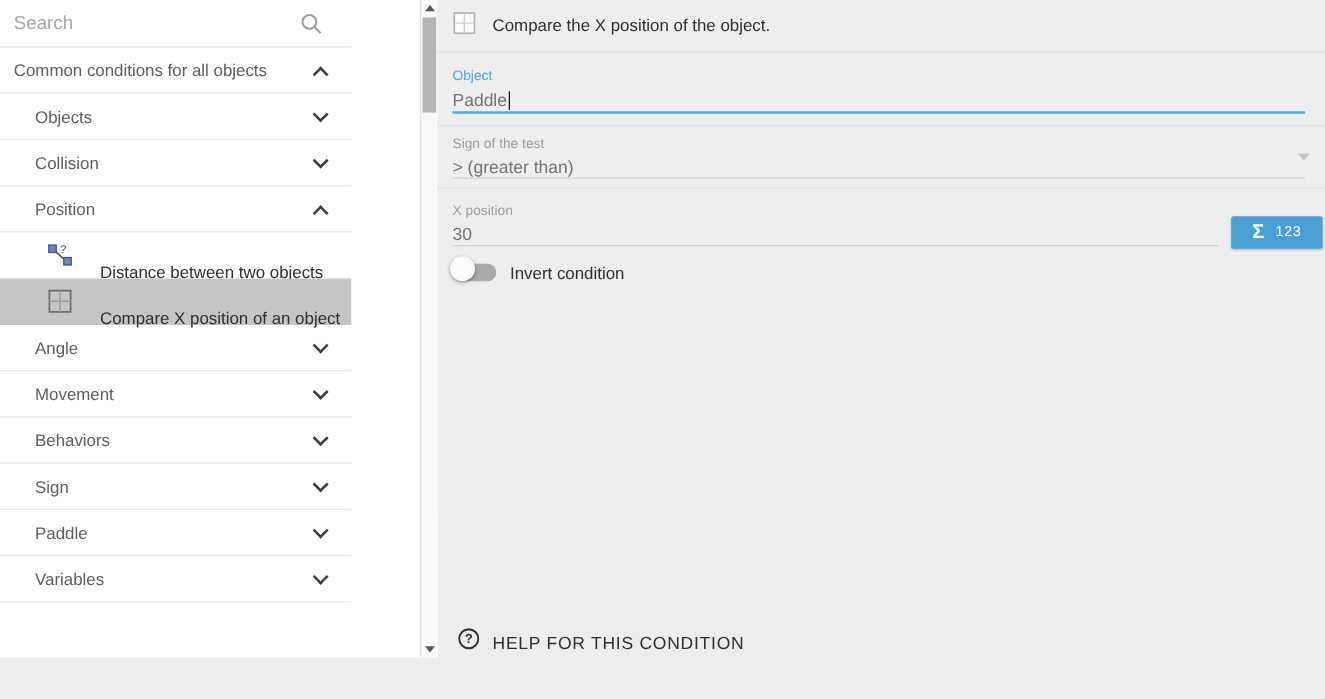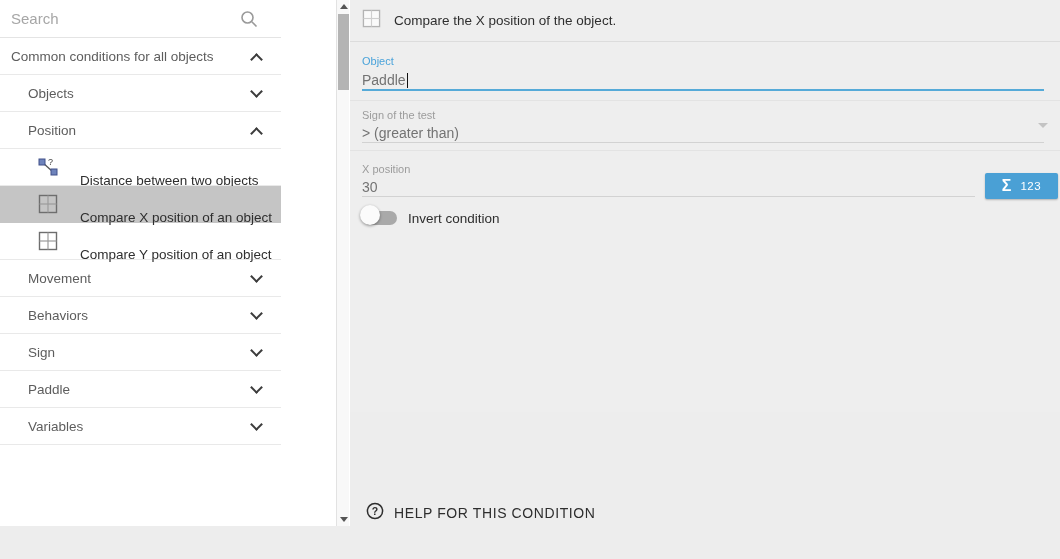--- a/index.html
+++ b/index.html
@@ -127,20 +127,24 @@
       <div class="row lvl0">
         <span class="lbl">Common conditions for all objects</span>
         <span class="chev up"></span>
       </div>
 
       <div class="row lvl1">
         <span class="lbl">Objects</span>
         <span class="chev down"></span>
       </div>
 
+      <div class="row lvl1">
+        <span class="lbl">Collision</span>
+        <span class="chev down"></span>
+      </div>
 
       <div class="row lvl1">
         <span class="lbl">Position</span>
         <span class="chev up"></span>
       </div>
 
       <div class="row child">
         <span class="cond-icon">
           <svg width="20" height="20" viewBox="0 0 20 20">
             <line x1="4" y1="5" x2="15" y2="15" stroke="#555" stroke-width="1.3"></line>
@@ -156,31 +160,25 @@
         <span class="cond-icon">
           <svg width="20" height="20" viewBox="0 0 20 20">
             <rect x="1.5" y="1.5" width="17" height="17" fill="none" stroke="#6e6e6e" stroke-width="1.4"></rect>
             <line x1="10" y1="1.5" x2="10" y2="18.5" stroke="#9c9c9c" stroke-width="1.2"></line>
             <line x1="1.5" y1="10" x2="18.5" y2="10" stroke="#9c9c9c" stroke-width="1.2"></line>
           </svg>
         </span>
         <span class="lbl">Compare X position of an object</span>
       </div>
 
-      <div class="row child">
-        <span class="cond-icon">
-          <svg width="20" height="20" viewBox="0 0 20 20">
-            <rect x="1.5" y="1.5" width="17" height="17" fill="none" stroke="#6e6e6e" stroke-width="1.4"></rect>
-            <line x1="10" y1="1.5" x2="10" y2="18.5" stroke="#9c9c9c" stroke-width="1.2"></line>
-            <line x1="1.5" y1="10" x2="18.5" y2="10" stroke="#9c9c9c" stroke-width="1.2"></line>
-          </svg>
-        </span>
-        <span class="lbl">Compare Y position of an object</span>
-      </div>
-
+
+      <div class="row lvl1">
+        <span class="lbl">Angle</span>
+        <span class="chev down"></span>
+      </div>
 
       <div class="row lvl1">
         <span class="lbl">Movement</span>
         <span class="chev down"></span>
       </div>
 
       <div class="row lvl1">
         <span class="lbl">Behaviors</span>
         <span class="chev down"></span>
       </div>

